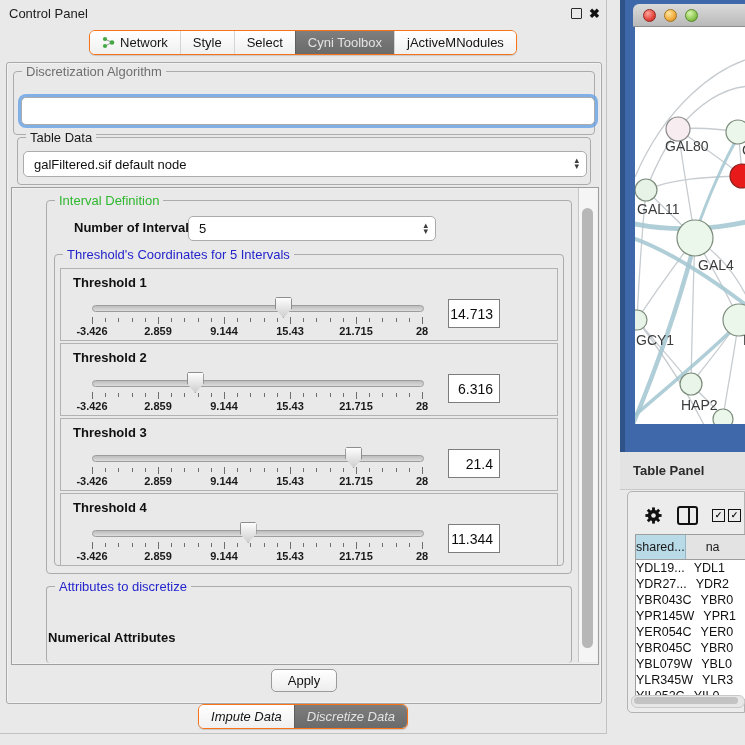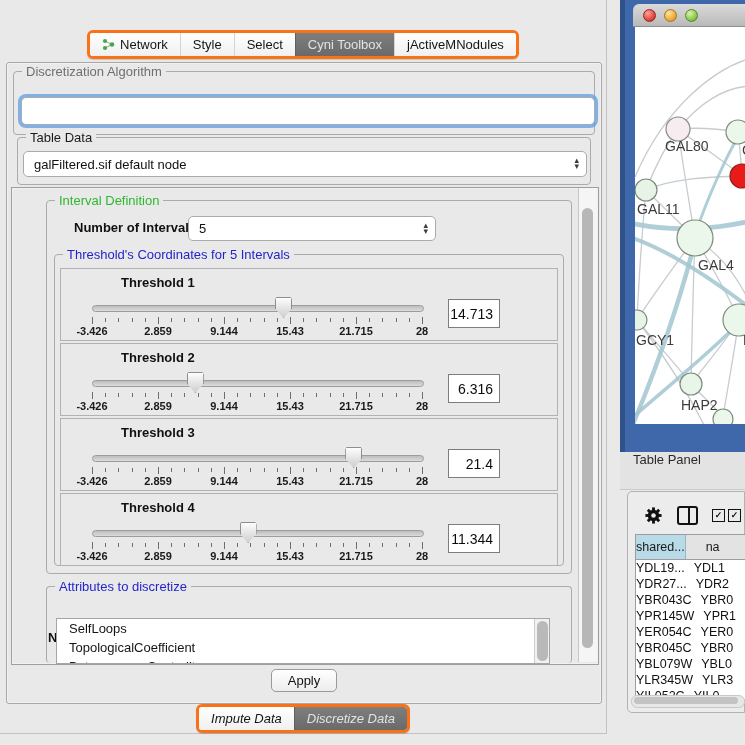--- a/index.html
+++ b/index.html
@@ -7,21 +7,21 @@
   .canvas{position:relative;width:745px;height:745px;background:#e9e9e9;overflow:hidden;}
   
   .cp-window{position:absolute;left:0;top:0;width:606px;height:733px;background:#e9e9e9;border-right:1px solid #c2c2c2;border-bottom:1px solid #c2c2c2;}
   .cp-titlebar{position:absolute;left:0;top:0;width:100%;height:26px;display:flex;align-items:center;}
   .cp-title{font-size:13px;color:#1c1c1c;padding-left:9px;}
   .cp-icons{position:absolute;right:6px;top:0;height:26px;display:flex;align-items:center;gap:7px;}
   .float-ico{width:9px;height:9px;border:1.6px solid #2b2b2b;border-radius:1px;}
   .close-ico{font-size:13px;font-weight:bold;color:#111;line-height:1;}
   
   .seg{position:absolute;left:0;width:100%;display:flex;justify-content:center;}
-  .seg-inner{display:inline-flex;border:3px solid #f97316;border-radius:6px;overflow:hidden;background:#fff;box-shadow:0 1px 1px rgba(0,0,0,.15);}
+  .seg-inner{display:inline-flex;border:1px solid #f97316;border-radius:6px;overflow:hidden;background:#fff;box-shadow:0 1px 1px rgba(0,0,0,.15);}
   .seg-item{display:flex;align-items:center;gap:5px;padding:4px 12px;font-size:13px;color:#151515;background:linear-gradient(#ffffff,#f0f0f0);border-left:1px solid #d4d4d4;cursor:default;}
   .seg-item:first-child{border-left:none;}
   .seg-item.selected{background:linear-gradient(#7e7e7e,#6a6a6a);color:#e3e3e3;border-left-color:#5f5f5f;}
   .top-tabs{top:30px;}
   .bottom-tabs{top:704px;font-style:italic;}
   
   .content-frame{position:absolute;left:6px;top:62px;width:594px;height:640px;border:1px solid #a8a8a8;border-radius:3px;background:#e9e9e9;box-shadow:inset 0 0 0 1px #f2f2f2;}
   .group{position:absolute;border:1px solid #ababab;border-radius:4px;}
   .glabel{position:absolute;top:-8px;left:8px;background:#e9e9e9;padding:0 4px;font-size:13px;line-height:15px;}
   .glabel.gray{color:#6f6f6f;}
@@ -38,21 +38,21 @@
   .popup-head{height:16px;text-align:center;font-size:13px;color:#b3b3b3;line-height:16px;}
   .popup-opt{height:16px;font-size:13px;color:#0d0d0d;line-height:16px;padding-left:3px;white-space:nowrap;}
   .popup-opt.bold{font-weight:bold;}
   
   .scrollpane{position:absolute;left:4px;top:124px;width:586px;height:476px;border:1px solid #9e9e9e;background:#e9e9e9;box-shadow:inset 0 0 0 1px #f0f0f0;overflow:hidden;}
   .vstrip{position:absolute;left:566px;top:0;width:18px;height:474px;background:#f5f5f5;border-left:1px solid #c6c6c6;}
   .vthumb{position:absolute;left:3px;top:20px;width:11px;height:440px;background:#b7b7b7;border-radius:6px;}
   .bold13{font-weight:bold;font-size:13px;color:#101010;position:absolute;}
   
   .thr-block{position:absolute;left:48px;width:496px;height:71px;border:1px solid #b2b2b2;background:#e9e9e9;}
-  .thr-title{position:absolute;left:12px;top:6px;font-size:13px;font-weight:bold;color:#101010;margin-left:48px;}
+  .thr-title{position:absolute;left:12px;top:6px;font-size:13px;font-weight:bold;color:#101010;}
   .thr-track{position:absolute;left:31px;top:36px;width:330px;height:5px;border:1px solid #9c9c9c;border-radius:4px;background:linear-gradient(#bdbdbd,#dcdcdc);}
   .thr-thumb{position:absolute;top:28px;width:15px;height:19px;background:linear-gradient(#fdfdfd,#cfcfcf);border:1px solid #8e8e8e;clip-path:polygon(8% 0%,92% 0%,100% 12%,100% 55%,50% 100%,0% 55%,0% 12%);}
   .tick{position:absolute;top:48px;width:1px;background:#6e6e6e;}
   .tick.major{height:7px;}
   .tick.minor{height:4px;top:49px;}
   .tick-label{position:absolute;top:56px;transform:translateX(-50%);font-size:11px;font-weight:600;color:#1a1a1a;white-space:nowrap;}
   .thr-value{position:absolute;left:387px;top:30px;width:52px;height:29px;background:#fff;border:1px solid #7d7d7d;font-size:14px;color:#0c0c0c;display:flex;align-items:center;justify-content:flex-end;padding-right:6px;box-sizing:border-box;}
   
   .attr-list{position:absolute;left:44px;top:430px;width:492px;height:44px;background:#fff;border:1px solid #a5a5a5;overflow:hidden;}
   .attr-item{height:19px;line-height:19px;font-size:13px;color:#151515;padding-left:12px;white-space:nowrap;}
@@ -61,21 +61,21 @@
   .apply-btn{position:absolute;left:50%;transform:translateX(-50%);top:606px;width:66px;height:23px;background:linear-gradient(#ffffff,#ededed);border:1px solid #9a9a9a;border-radius:5px;font-size:13px;color:#111;font-family:"Liberation Sans",sans-serif;}
   
   .net-frame{position:absolute;left:620px;top:0;width:125px;height:453px;background:#3e68a9;border-left:5px solid #2f5288;}
   .net-titlebar{position:absolute;left:8px;top:4px;width:117px;height:23px;border-radius:6px 0 0 0;background:linear-gradient(#dadada,#b9b9b9);border-bottom:1px solid #8f8f8f;display:flex;align-items:center;padding-left:10px;gap:8px;box-sizing:border-box;}
   .light{width:13px;height:13px;border-radius:50%;}
   .light.red{background:radial-gradient(circle at 35% 30%,#ffa39a,#e2453c 62%,#a92a22);border:1px solid #96261f;box-sizing:border-box;}
   .light.yellow{background:radial-gradient(circle at 35% 30%,#ffe49a,#eeaa3c 62%,#bd7d22);border:1px solid #a8761f;box-sizing:border-box;}
   .light.green{background:radial-gradient(circle at 35% 30%,#d8f5ae,#8cc54e 62%,#5d9430);border:1px solid #568a2a;box-sizing:border-box;}
   .net-canvas{position:absolute;left:10px;top:27px;width:115px;height:397px;background:#fff;}
   
-  .tp-bar{position:absolute;left:620px;top:452px;width:125px;height:37px;background:#e3e3e3;border-bottom:1px solid #c9c9c9;display:flex;align-items:flex-start;}
+  .tp-bar{position:absolute;left:620px;top:452px;width:125px;height:37px;background:#e3e3e3;border-bottom:1px solid #c9c9c9;display:flex;align-items:center;font-weight:bold;}
   .tp-title{font-size:13px;color:#2a2a2a;padding-left:13px;}
   .tp-panel{position:absolute;left:627px;top:491px;width:118px;height:222px;background:#ececec;border:1px solid #b3b3b3;border-radius:5px 0 0 5px;box-sizing:border-box;}
   .tp-toolbar{position:absolute;left:0;top:10px;width:100%;height:26px;display:flex;align-items:center;gap:14px;padding-left:16px;box-sizing:border-box;}
   .cb-ico{width:11px;height:11px;border:1.8px solid #111;font-size:9px;font-weight:bold;color:#111;line-height:10px;text-align:center;box-sizing:content-box;}
   .cb-pair{display:flex;gap:3px;}
   .col-ico{width:17px;height:15px;border:2px solid #111;border-radius:3px;position:relative;}
   .col-ico:before{content:"";position:absolute;left:50%;top:0;width:2px;height:100%;background:#111;}
   .tp-table{position:absolute;left:7px;top:42px;width:111px;height:164px;border:1px solid #9d9d9d;border-right:none;background:#fff;overflow:hidden;}
   .tp-head{display:flex;height:24px;border-bottom:1px solid #9d9d9d;}
   .tp-th{font-size:12.5px;color:#1a1a1a;display:flex;align-items:center;justify-content:center;box-sizing:border-box;}
@@ -87,20 +87,27 @@
   .tp-td.c2{width:120px;padding-left:9px;}
   .hstrip{position:absolute;left:3px;bottom:4px;width:112px;height:11px;background:#e7e7e7;border:1px solid #c9c9c9;border-radius:6px;}
   .hthumb{position:absolute;left:2px;top:1px;width:104px;height:7px;background:#c3c3c3;border-radius:5px;}
 </style>
 </head>
 <body>
 
 <div class="canvas">
 
   <div class="cp-window">
+    <div class="cp-titlebar">
+      <span class="cp-title">Control Panel</span>
+      <span class="cp-icons">
+        <span class="float-ico"></span>
+        <span class="close-ico">✖</span>
+      </span>
+    </div>
 
     <div class="seg top-tabs">
       <div class="seg-inner" id="top-tabs">
           <div class="seg-item">
             <svg width="13" height="13" viewBox="0 0 13 13">
               <line x1="3" y1="3" x2="10" y2="6.5" stroke="#9a9a9a"></line>
               <line x1="3" y1="10" x2="10" y2="6.5" stroke="#9a9a9a"></line>
               <circle cx="3" cy="3" r="2.1" fill="#44a844"></circle>
               <circle cx="3" cy="10" r="2.1" fill="#44a844"></circle>
               <circle cx="10" cy="6.5" r="2.3" fill="#44a844"></circle>
@@ -312,30 +319,20 @@
               <div class="tick-label" style="left: 295px;">21.715</div>
               <div class="tick-label" style="left: 361px;">28</div>
               <div class="thr-value">11.344</div>
             </div>
           </div>
 
         <div class="group" style="left:34px;top:398px;width:524px;height:76px;border-bottom:none;">
           <span class="glabel blue">Attributes to discretize</span>
         </div>
         <span class="bold13" style="left:36px;top:414px;margin-top:28px;">Numerical Attributes</span>
-        <div class="attr-list">
-          <div id="attr-items">
-              <div class="attr-item">SelfLoops</div>
-              <div class="attr-item">TopologicalCoefficient</div>
-              <div class="attr-item">BetweennessCentrality</div>
-            </div>
-          <div class="list-vstrip">
-              <div class="list-vthumb"></div>
-            </div>
-        </div>
 
         <div class="vstrip">
             <div class="vthumb"></div>
           </div>
       </div>
 
       <button class="apply-btn">Apply</button>
     </div>
 
     <div class="seg bottom-tabs">

